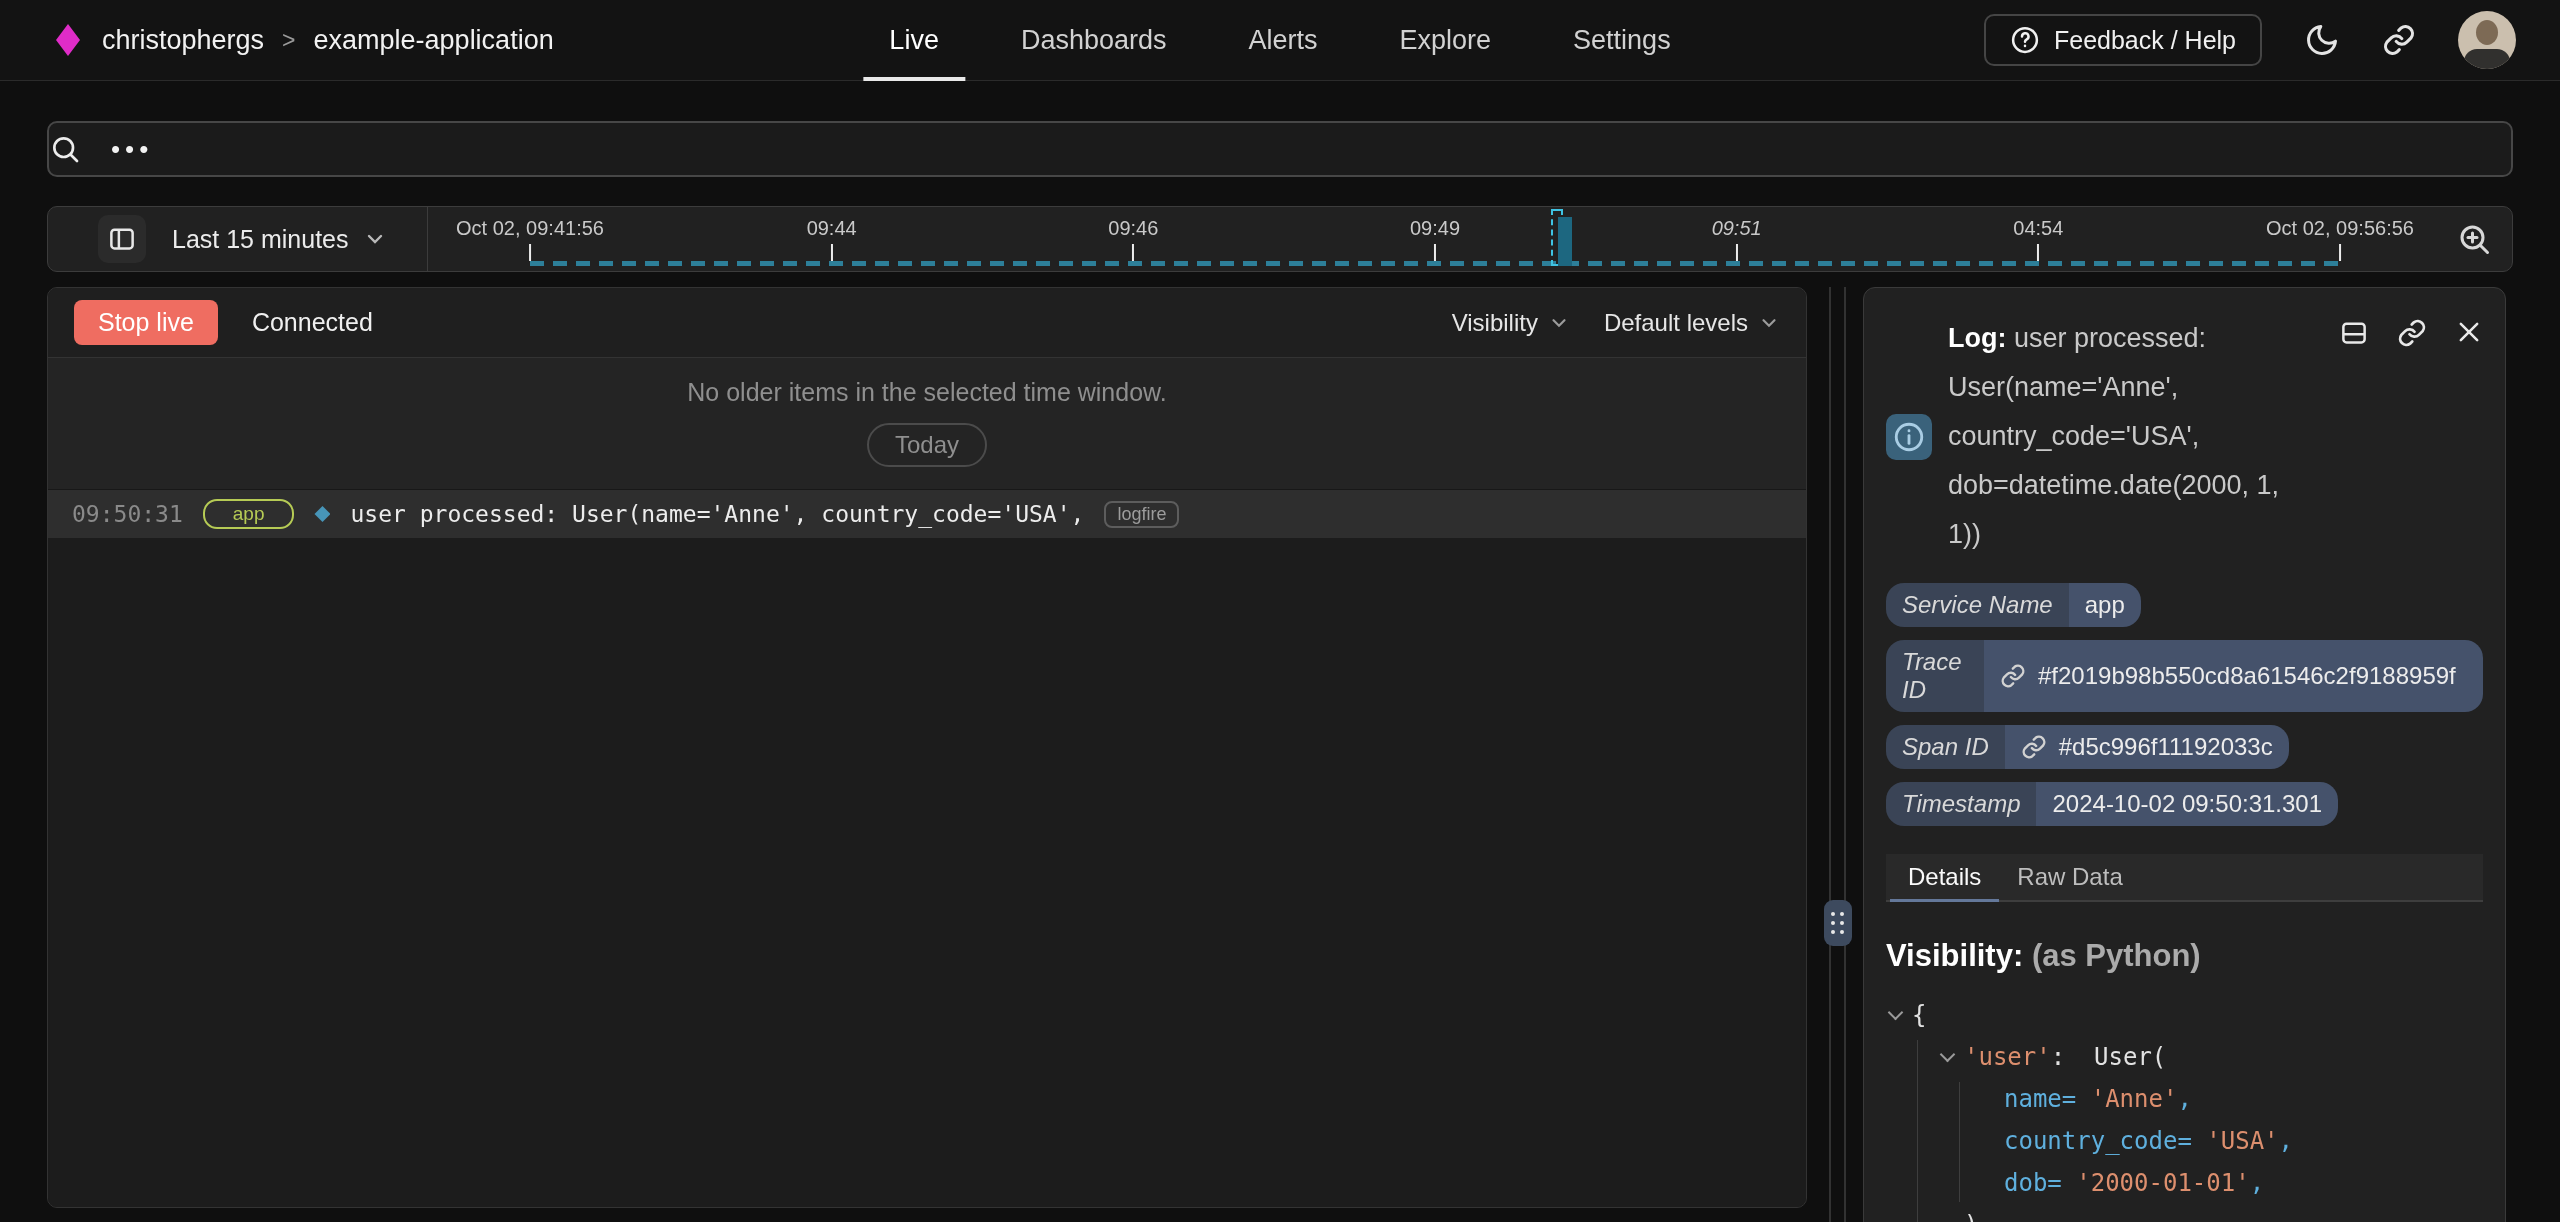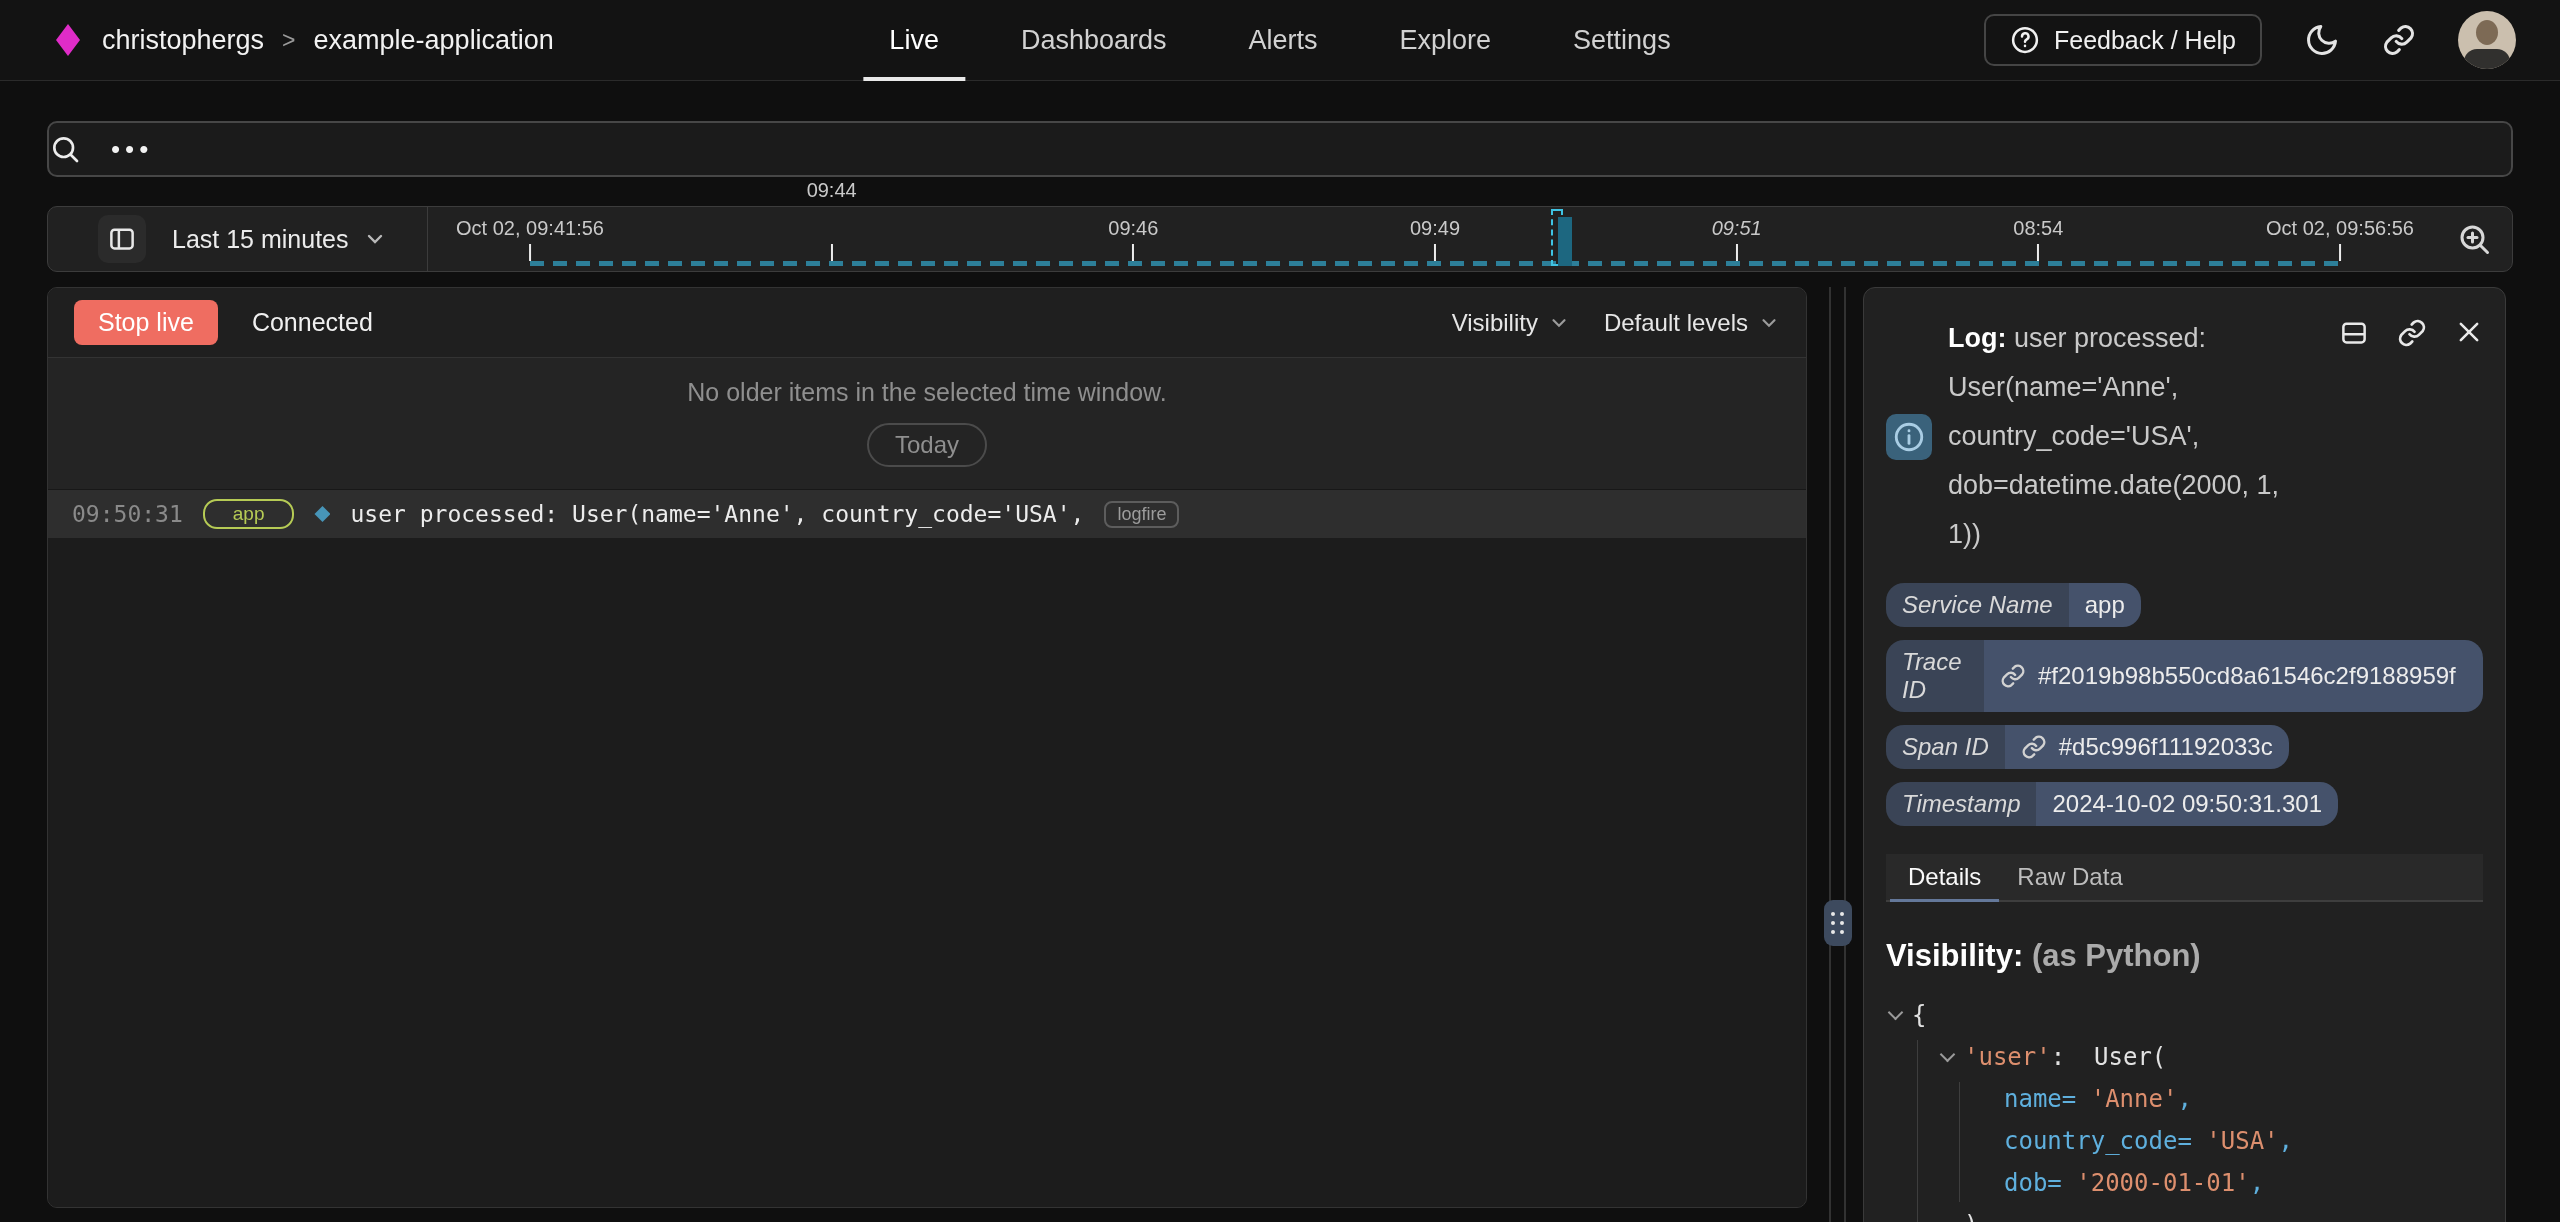--- a/index.html
+++ b/index.html
@@ -234,38 +234,38 @@
   </div>
   <div class="tl-divider"></div>
   <div class="tl-track">
     <div class="tl-dashes"></div>
     <div class="spike-outline" style="left: calc(56.7% - 5px);"></div>
     <div class="spike-bar" style="left: calc(56.7% + 2px);"></div>
   <div class="tick" style="left: 0%;">
         <div class="tick-label">Oct 02, 09:41:56</div>
         <div class="tick-mark"></div>
       </div>
-      <div class="tick" style="left: 16.6667%; gap: 38px;">
+      <div class="tick" style="left: 16.6667%;">
         <div class="tick-label">09:44</div>
         <div class="tick-mark"></div>
       </div>
       <div class="tick" style="left: 33.3333%;">
         <div class="tick-label">09:46</div>
         <div class="tick-mark"></div>
       </div>
       <div class="tick" style="left: 50%;">
         <div class="tick-label">09:49</div>
         <div class="tick-mark"></div>
       </div>
       <div class="tick" style="left: 66.6667%; font-style: italic;">
         <div class="tick-label">09:51</div>
         <div class="tick-mark"></div>
       </div>
       <div class="tick" style="left: 83.3333%;">
-        <div class="tick-label">08:54</div>
+        <div class="tick-label">04:54</div>
         <div class="tick-mark"></div>
       </div>
       <div class="tick" style="left: 100%;">
         <div class="tick-label">Oct 02, 09:56:56</div>
         <div class="tick-mark"></div>
       </div>
     </div>
   <button class="tl-zoom">
     <span style="display:flex">
       <svg viewBox="0 0 24 24" width="36" height="36" fill="none" stroke="currentColor" stroke-width="2" stroke-linecap="round">

